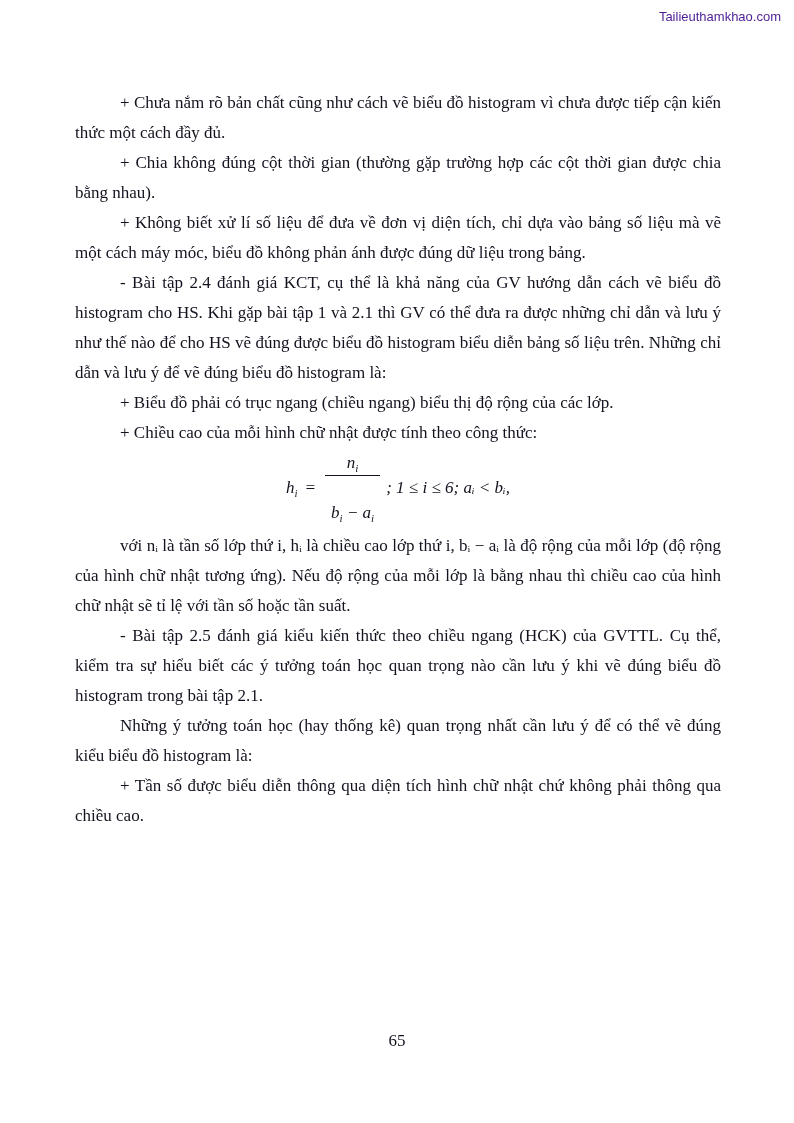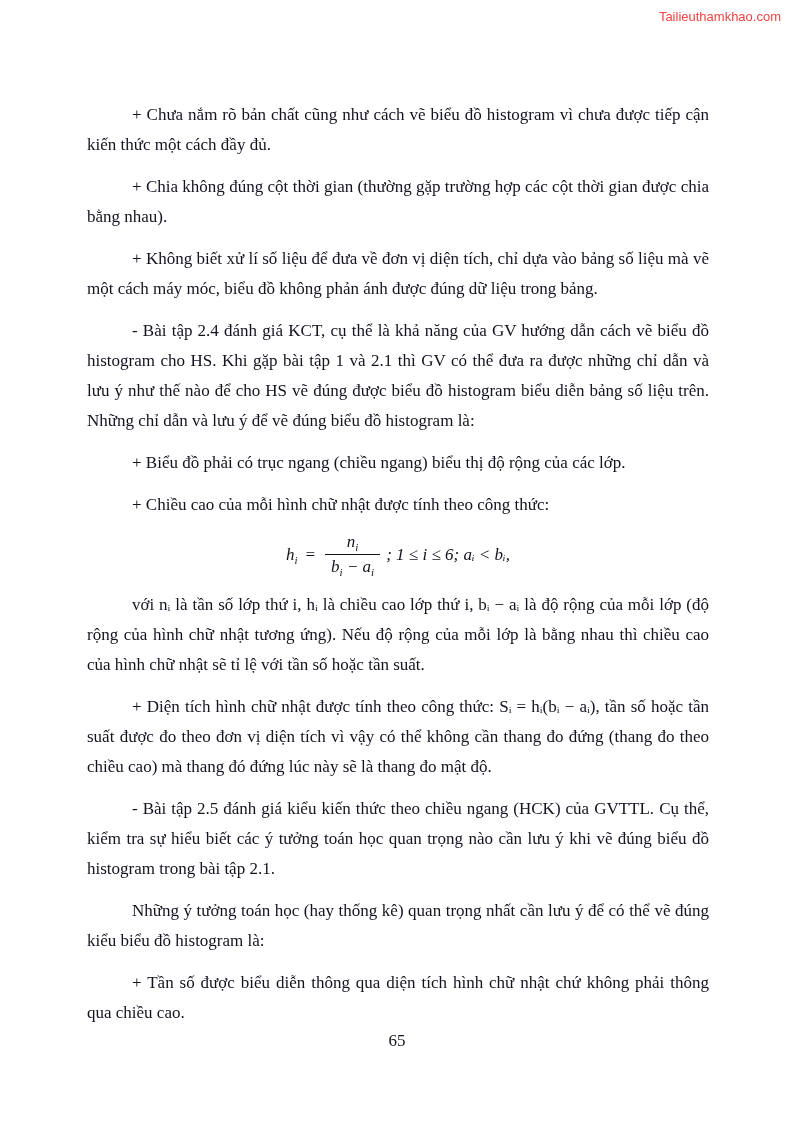--- a/index.html
+++ b/index.html
@@ -13,33 +13,33 @@
     color: #131320;
     overflow: hidden;
     margin: 0 auto;
   }
   .watermark {
     position: absolute;
     top: 9px;
     right: 13px;
     font-family: "Liberation Sans", "DejaVu Sans", sans-serif;
     font-size: 13px;
-    color: #ef4444;
+    color: #4c1d95;
   }
   .content {
     position: absolute;
     top: 88px;
     left: 75px;
     width: 646px;
     font-size: 17px;
     line-height: 30px;
     text-align: justify;
   }
   .content p {
-    margin: 12px;
+    margin: 0;
     text-indent: 45px;
   }
   .formula-row {
     display: flex;
     justify-content: center;
     align-items: center;
     margin: 5px 0 7px;
     font-style: italic;
     line-height: 1.2;
   }
@@ -55,20 +55,21 @@
     margin: 0 2px;
   }
   .frac .num {
     display: block;
     border-bottom: 1.2px solid #131320;
     padding: 0 6px 2px;
   }
   .frac .den {
     display: block;
     padding: 2px 6px 0;
+    margin-top: 25px;
   }
   .conds { margin-left: 4px; }
   .page-number {
     position: absolute;
     bottom: 72px;
     left: 0;
     width: 100%;
     text-align: center;
     font-size: 17px;
   }
@@ -92,21 +93,20 @@
       <span><span>h</span><sub>i</sub></span>
       <span class="eq">=</span>
       <span class="frac">
         <span class="num"><span>n</span><sub>i</sub></span>
         <span class="den"><span>b</span><sub>i</sub> <span>−</span> <span>a</span><sub>i</sub></span>
       </span>
       <span class="conds">; 1 ≤ i ≤ 6;  aᵢ &lt; bᵢ,</span>
     </div>
 
     <p>với nᵢ là tần số lớp thứ i, hᵢ là chiều cao lớp thứ i, bᵢ − aᵢ là độ rộng của mỗi lớp (độ rộng của hình chữ nhật tương ứng). Nếu độ rộng của mỗi lớp là bằng nhau thì chiều cao của hình chữ nhật sẽ tỉ lệ với tần số hoặc tần suất.</p>
-    <p>+ Diện tích hình chữ nhật được tính theo công thức: Sᵢ = hᵢ(bᵢ − aᵢ), tần số hoặc tần suất được đo theo đơn vị diện tích vì vậy có thể không cần thang đo đứng (thang đo theo chiều cao) mà thang đó đứng lúc này sẽ là thang đo mật độ.</p>
     <p>- Bài tập 2.5 đánh giá kiểu kiến thức theo chiều ngang (HCK) của GVTTL. Cụ thể, kiểm tra sự hiểu biết các ý tưởng toán học quan trọng nào cần lưu ý khi vẽ đúng biểu đồ histogram trong bài tập 2.1.</p>
     <p>Những ý tưởng toán học (hay thống kê) quan trọng nhất cần lưu ý để có thể vẽ đúng kiểu biểu đồ histogram là:</p>
     <p>+ Tần số được biểu diễn thông qua diện tích hình chữ nhật chứ không phải thông qua chiều cao.</p>
   </div>
 
   <div class="page-number">65</div>
 
 </div>
 
 </body></html>

